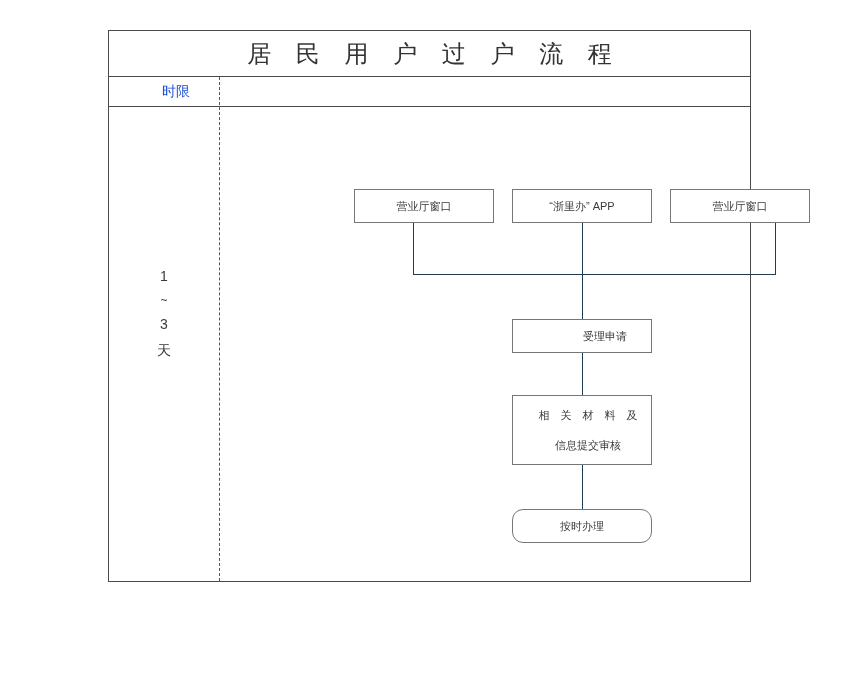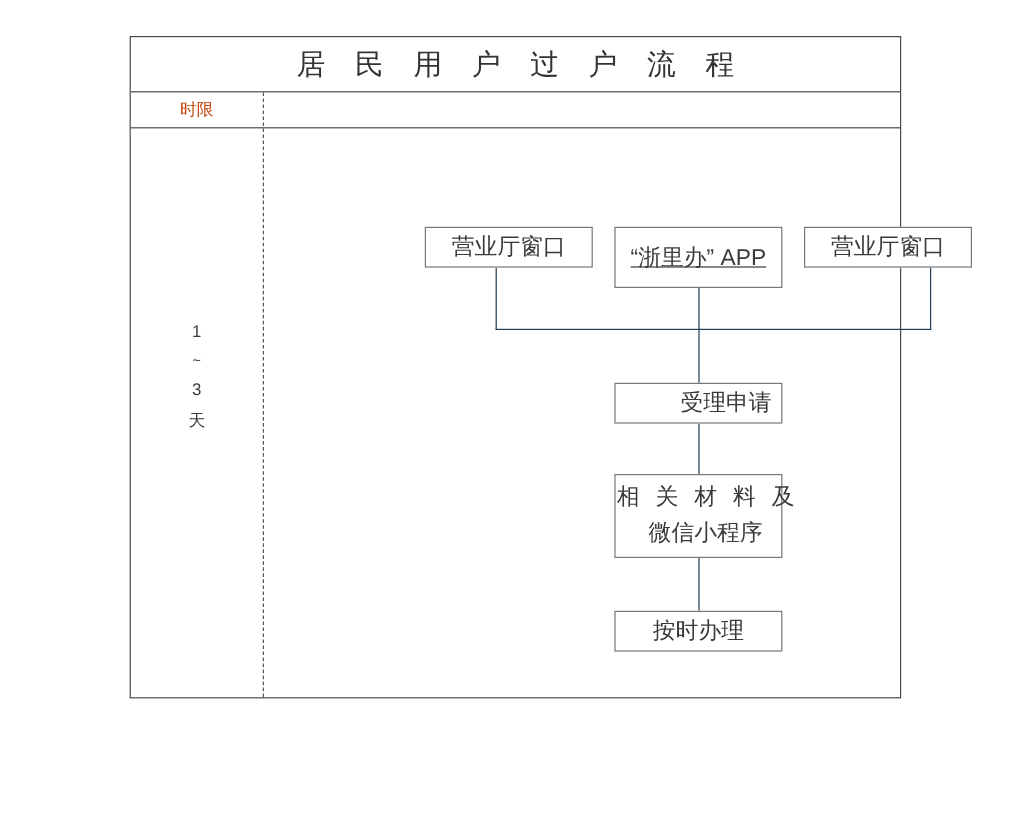--- a/index.html
+++ b/index.html
@@ -51,29 +51,29 @@
     position: absolute;
     left: 0;
     top: 46px;
     width: 100%;
     height: 30px;
     border-bottom: 1.5px solid #4a4a4a;
     box-sizing: border-box;
   }
   .header-timelimit {
     position: absolute;
-    left: 0;
+    left: 12px;
     top: 0;
     width: 110px;
     height: 100%;
     display: flex;
     align-items: center;
     justify-content: center;
     font-size: 14px;
-    color: #c2410c;
+    color: #1d4ed8;
     text-align: center;
   }
   .header-flow {
     position: absolute;
     left: 110px;
     top: 0;
     right: 0;
     height: 100%;
     display: flex;
     align-items: center;
@@ -126,36 +126,36 @@
 
   .node {
     position: absolute;
     border: 1.2px solid #767676;
     background: #ffffff;
     box-sizing: border-box;
     display: flex;
     flex-direction: column;
     align-items: center;
     justify-content: center;
-    font-size: 19px;
+    font-size: 11px;
     color: #3a3a3a;
     white-space: nowrap;
   }
   .node .line2 { display: block; line-height: 30px; }
   .node .spaced { letter-spacing: 4px; text-indent: 4px; }
 
   
   .n-window  { left: 135px; top: 82px; width: 140px; height: 34px; }
-  .n-app     { left: 293px; top: 82px; width: 140px; height: 51px; text-decoration: underline; }
+  .n-app     { left: 293px; top: 82px; width: 140px; height: 34px; }
   .n-mini    { left: 451px; top: 82px; width: 140px; height: 34px; }
 
   
   .n-accept  { left: 293px; top: 212px; width: 140px; height: 34px; padding-left: 46px; }
   .n-submit  { left: 293px; top: 288px; width: 140px; height: 70px; padding-left: 12px; }
-  .n-ontime  { left: 293px; top: 402px; width: 140px; height: 34px; }
+  .n-ontime  { left: 293px; top: 402px; width: 140px; height: 34px; border-radius: 11px; }
 
   
   .conn {
     position: absolute;
     background: #1f3e56;
   }
   .v { width: 1.4px; }
   .h { height: 1.4px; }
 
   
@@ -211,20 +211,20 @@
     </div>
     <div class="node n-mini">
       <span>营业厅窗口</span>
     </div>
 
     <div class="node n-accept">
       <span>受理申请</span>
     </div>
     <div class="node n-submit">
       <span class="line2 spaced">相 关 材 料 及</span>
-      <span class="line2">微信小程序</span>
+      <span class="line2">信息提交审核</span>
     </div>
     <div class="node n-ontime">
       <span>按时办理</span>
     </div>
 
   </div>
 </div>
 
 </body></html>

